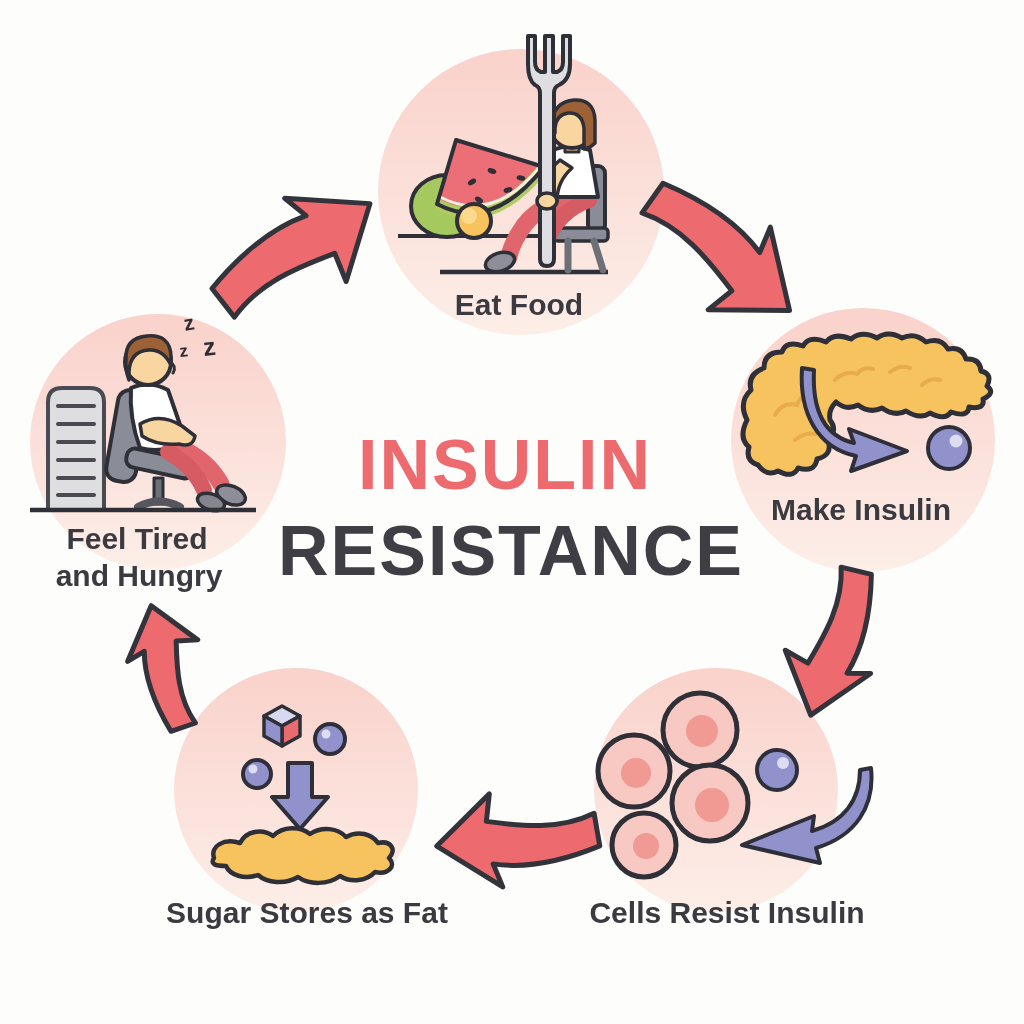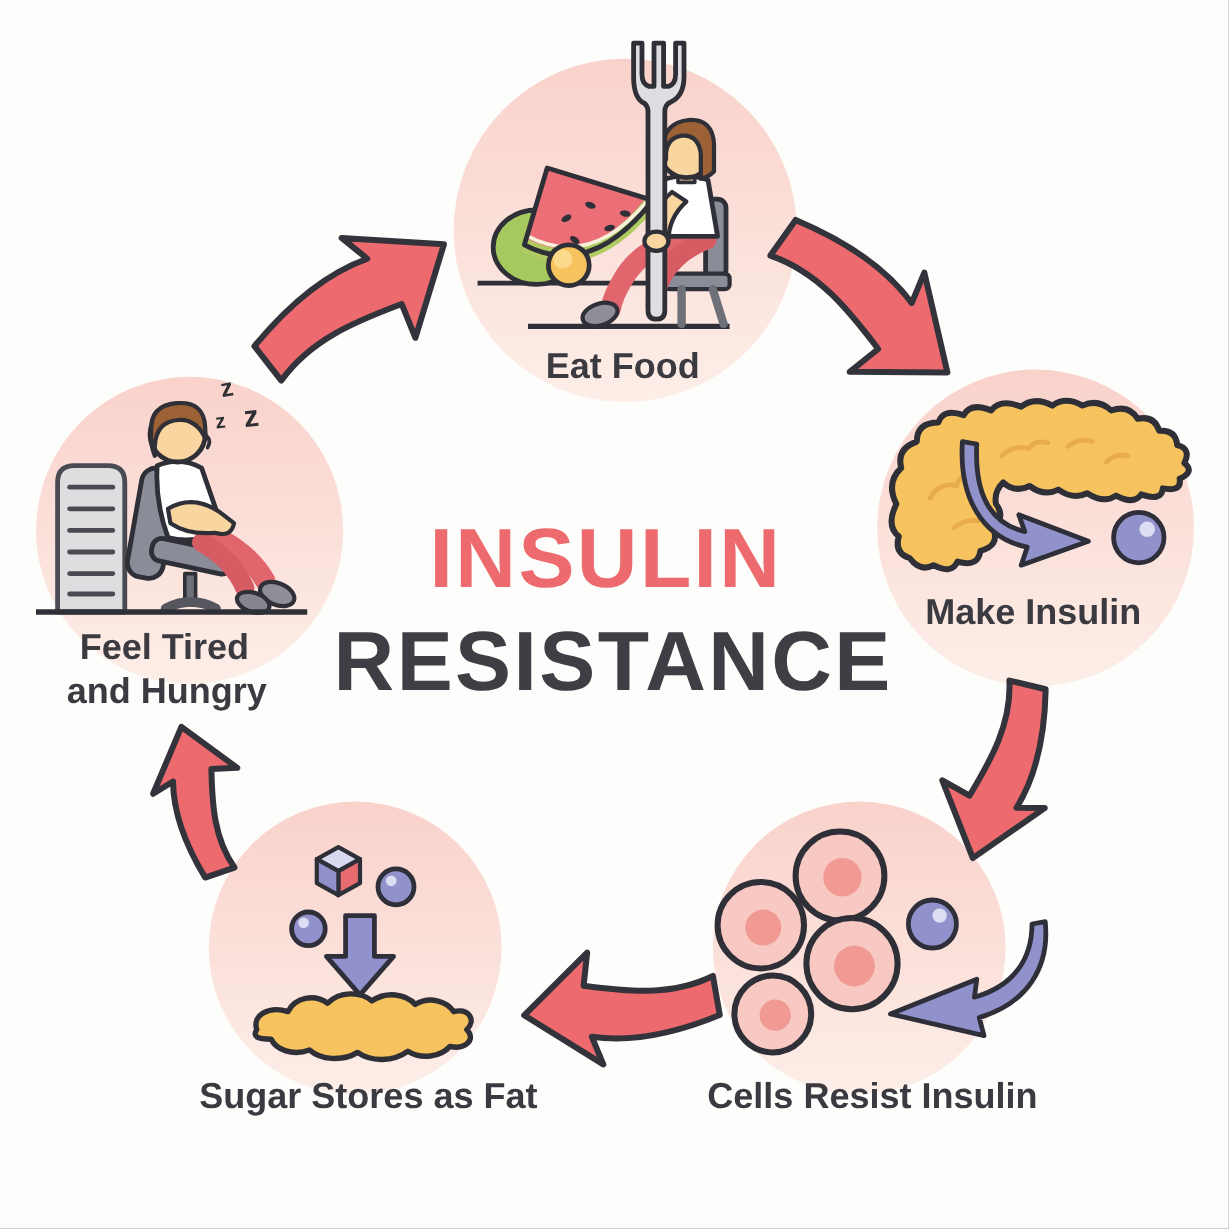--- a/index.html
+++ b/index.html
@@ -1,16 +1,16 @@
 <!DOCTYPE html>
 <html><head>
 <meta charset="utf-8">
 <style>
   html,body{margin:0;padding:0;background:#fdfdfb;}
-  .stage{position:relative;width:1024px;height:1024px;background:#737373;overflow:hidden;
+  .stage{position:relative;width:1024px;height:1024px;background:#c4b5fd;overflow:hidden;
          font-family:"Liberation Sans",sans-serif;}
   svg{display:block;}
   text{font-family:"Liberation Sans",sans-serif;}
   .title-line{font-weight:700;font-size:70px;letter-spacing:2px;text-anchor:middle;}
   .step-label{font-weight:700;font-size:30px;fill:#3a3a40;text-anchor:middle;}
   .zzz{font-weight:700;fill:#2e2e33;}
   .redarrow{stroke:#33333b;stroke-width:5px;stroke-linejoin:round;}
   .purple-shape{fill:#9191cc;stroke:#2f2f3a;stroke-width:4px;stroke-linejoin:round;}
   .outline{stroke:#2f2f38;stroke-linejoin:round;}
 </style>

